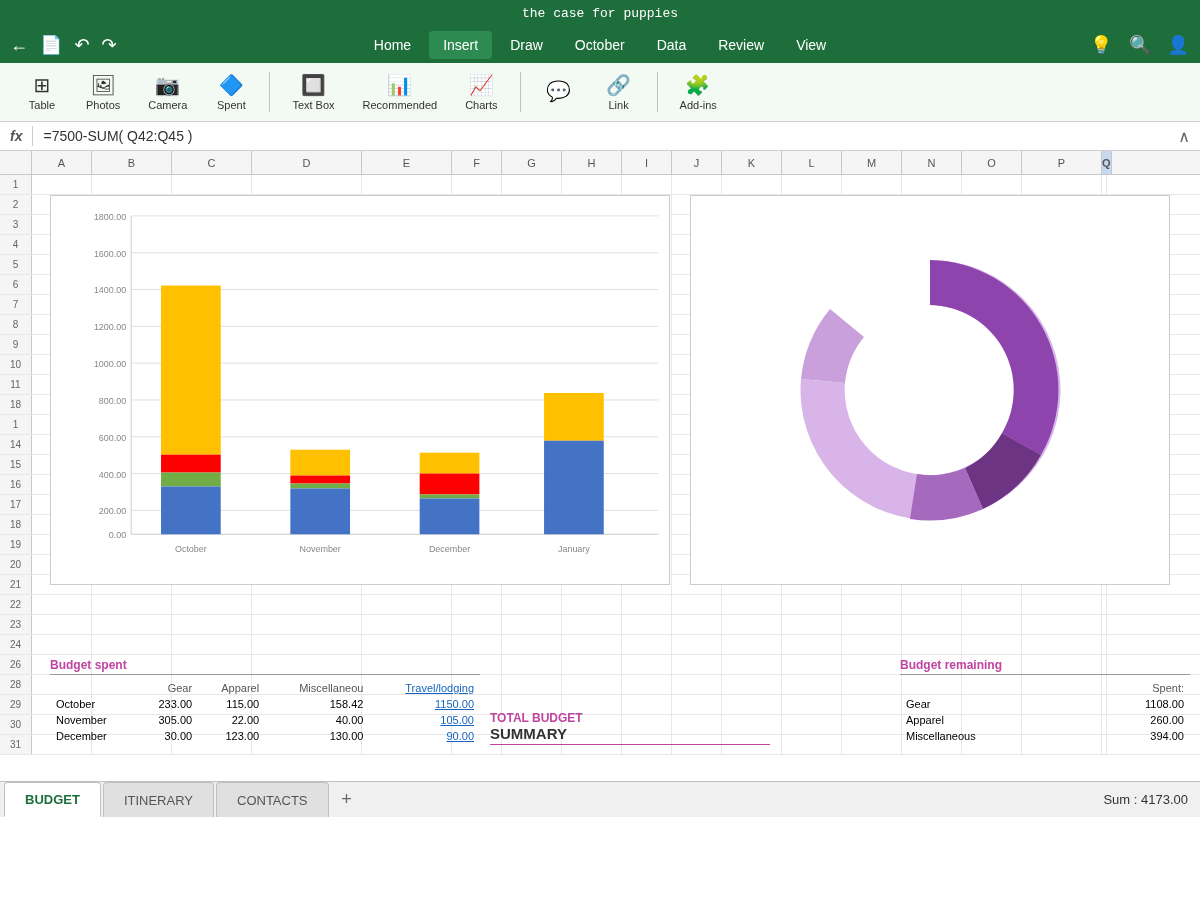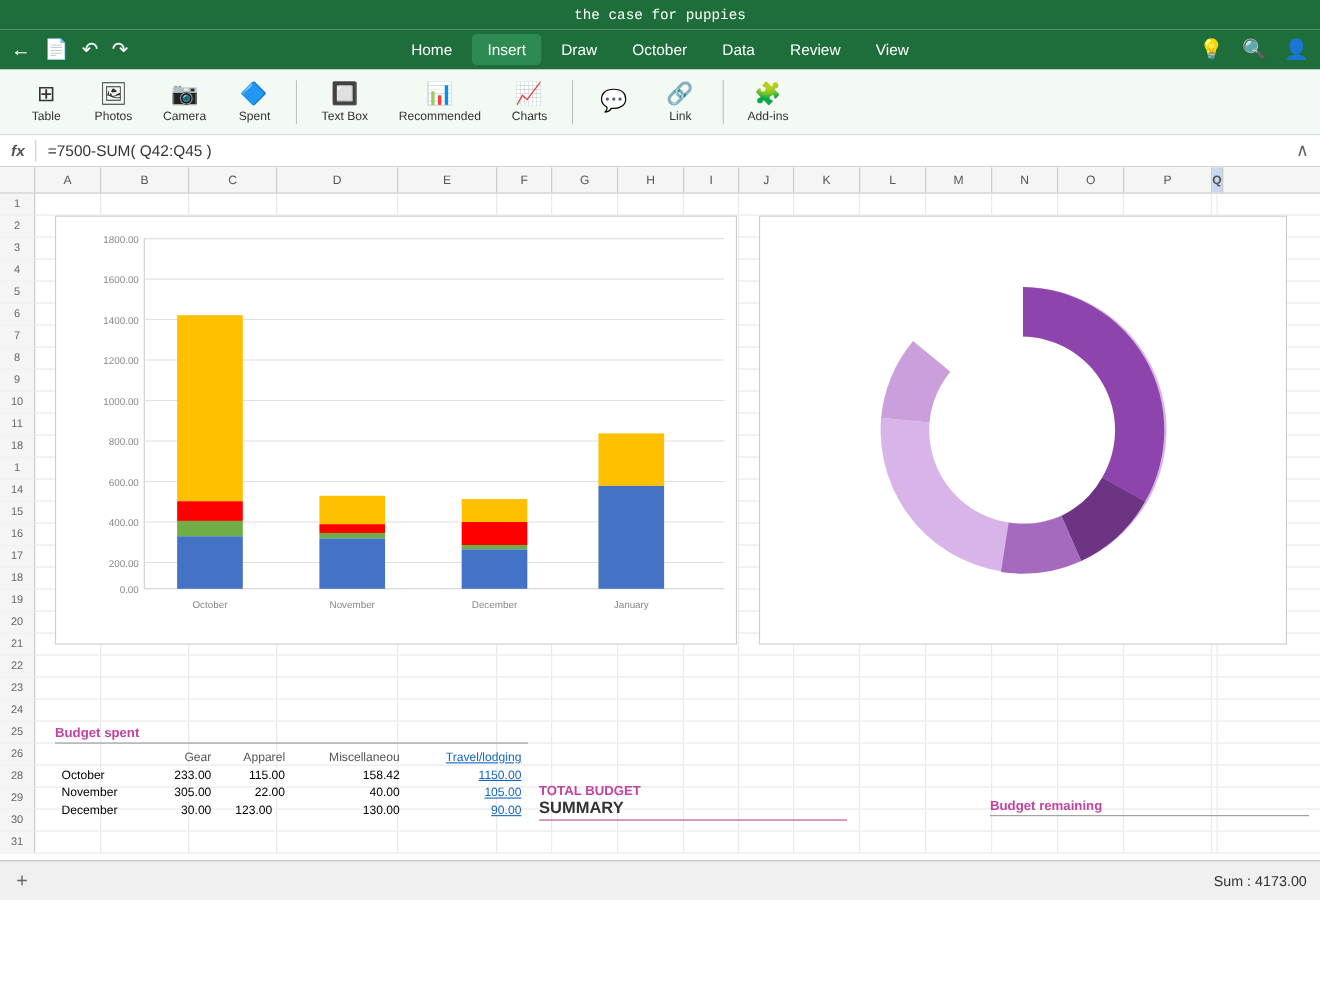--- a/index.html
+++ b/index.html
@@ -819,40 +819,20 @@
           <div class="cell" style="width: 60px; min-width: 60px;"></div>
           <div class="cell" style="width: 60px; min-width: 60px;"></div>
           <div class="cell" style="width: 60px; min-width: 60px;"></div>
           <div class="cell" style="width: 60px; min-width: 60px;"></div>
           <div class="cell" style="width: 60px; min-width: 60px;"></div>
           <div class="cell" style="width: 80px; min-width: 80px;"></div>
           <div class="cell"></div>
         </div>
         <div class="grid-row">
           <div class="row-num">24</div>
-          <div class="cell" style="width: 60px; min-width: 60px;"></div>
-          <div class="cell" style="width: 80px; min-width: 80px;"></div>
-          <div class="cell" style="width: 80px; min-width: 80px;"></div>
-          <div class="cell" style="width: 110px; min-width: 110px;"></div>
-          <div class="cell" style="width: 90px; min-width: 90px;"></div>
-          <div class="cell" style="width: 50px; min-width: 50px;"></div>
-          <div class="cell" style="width: 60px; min-width: 60px;"></div>
-          <div class="cell" style="width: 60px; min-width: 60px;"></div>
-          <div class="cell" style="width: 50px; min-width: 50px;"></div>
-          <div class="cell" style="width: 50px; min-width: 50px;"></div>
-          <div class="cell" style="width: 60px; min-width: 60px;"></div>
-          <div class="cell" style="width: 60px; min-width: 60px;"></div>
-          <div class="cell" style="width: 60px; min-width: 60px;"></div>
-          <div class="cell" style="width: 60px; min-width: 60px;"></div>
-          <div class="cell" style="width: 60px; min-width: 60px;"></div>
-          <div class="cell" style="width: 80px; min-width: 80px;"></div>
-          <div class="cell"></div>
-        </div>
-        <div class="grid-row">
-          <div class="row-num">25</div>
           <div class="cell" style="width: 60px; min-width: 60px;"></div>
           <div class="cell" style="width: 80px; min-width: 80px;"></div>
           <div class="cell" style="width: 80px; min-width: 80px;"></div>
           <div class="cell" style="width: 110px; min-width: 110px;"></div>
           <div class="cell" style="width: 90px; min-width: 90px;"></div>
           <div class="cell" style="width: 50px; min-width: 50px;"></div>
           <div class="cell" style="width: 60px; min-width: 60px;"></div>
           <div class="cell" style="width: 60px; min-width: 60px;"></div>
           <div class="cell" style="width: 50px; min-width: 50px;"></div>
           <div class="cell" style="width: 50px; min-width: 50px;"></div>
@@ -1070,41 +1050,66 @@
         <tr class="data-row">
           <td>November</td>
           <td style="text-align:right;">305.00</td>
           <td style="text-align:right;">22.00</td>
           <td style="text-align:right;">40.00</td>
           <td style="text-align:right; color:#1565c0; text-decoration:underline;">105.00</td>
         </tr>
         <tr class="data-row">
           <td>December</td>
           <td style="text-align:right;">30.00</td>
-          <td style="text-align:center;">123.00</td>
+          <td style="text-align:right;">123.00</td>
           <td style="text-align:right;">130.00</td>
           <td style="text-align:right; color:#1565c0; text-decoration:underline;">90.00</td>
         </tr>
       </tbody>
         </table>
     </div>
 
     <div style="position:absolute; bottom:36px; left:490px; width:320px;">
       <div style="font-size:12px; font-weight:bold; color:#c044a0;">TOTAL BUDGET</div>
       <div style="font-size:15px; font-weight:bold; color:#333; margin-bottom:2px;">SUMMARY</div>
       <div style="width:280px; border-bottom: 1px solid #c044a0; margin-top:2px;"></div>
     </div>
 
     <div style="position:absolute; bottom:36px; right:10px; width:290px;">
       <div class="section-title">Budget remaining</div>
       <div class="section-underline"></div>
+      <table class="data-table">
+        <tbody>
+            <tr class="header-row">
+          <td></td>
+          <td style="text-align:right;">Spent:</td>
+        </tr>
+        <tr class="data-row">
+          <td>Gear</td>
+          <td style="text-align:right;">1108.00</td>
+        </tr>
+        <tr class="data-row">
+          <td>Apparel</td>
+          <td style="text-align:right;">260.00</td>
+        </tr>
+        <tr class="data-row">
+          <td>Miscellaneous</td>
+          <td style="text-align:right;">394.00</td>
+        </tr>
+      </tbody>
+        </table>
     </div>
   </div>
 </div>
 
 <div class="tab-bar" id="tab-bar-container">
+  <div id="sheet-tabs" style="display:flex;align-items:stretch;">
+      <div class="sheet-tab active">BUDGET</div>
+      <div class="sheet-tab">ITINERARY</div>
+      <div class="sheet-tab">CONTACTS</div>
+    </div>
   <div class="tab-add">+</div>
   <div class="tab-right">
     <span>Sum :</span>
     &nbsp;
     <span>4173.00</span>
   </div>
 </div>
 
 </body></html>

